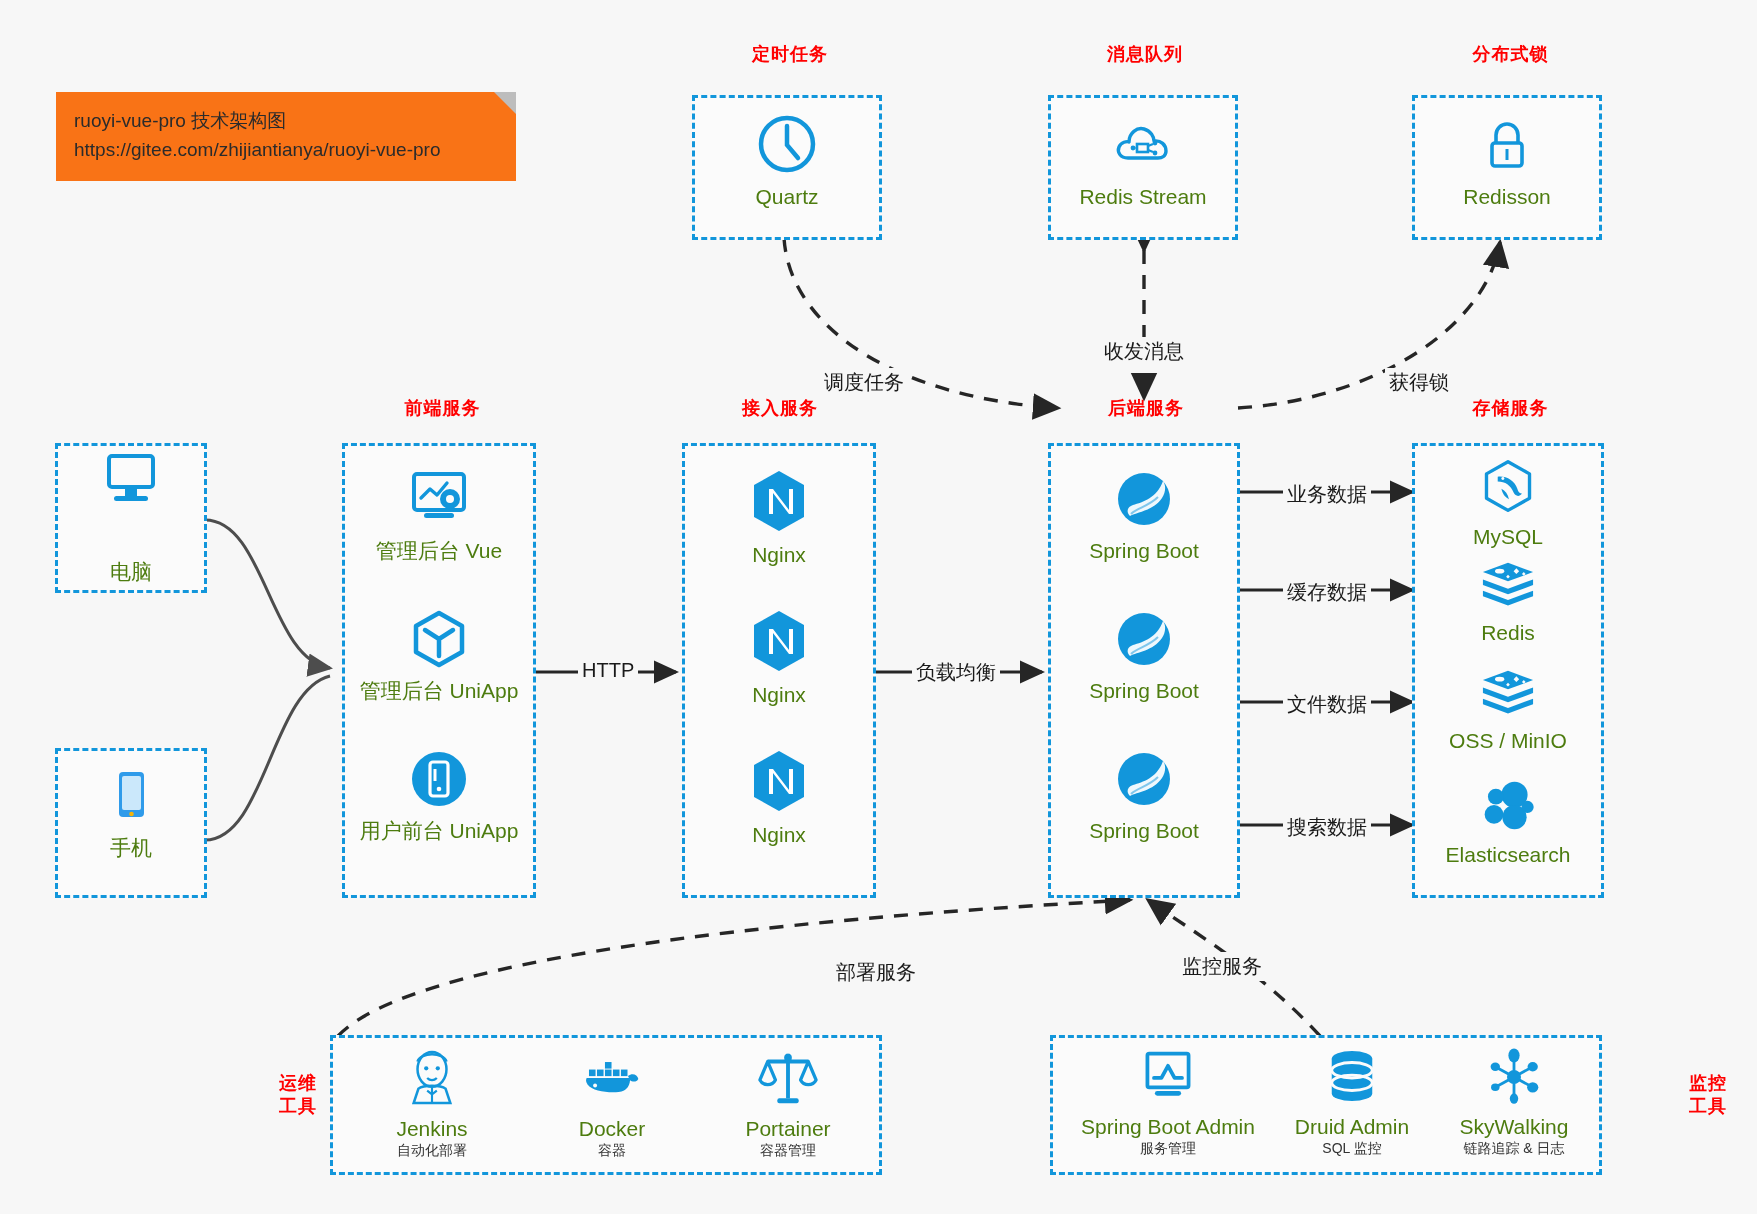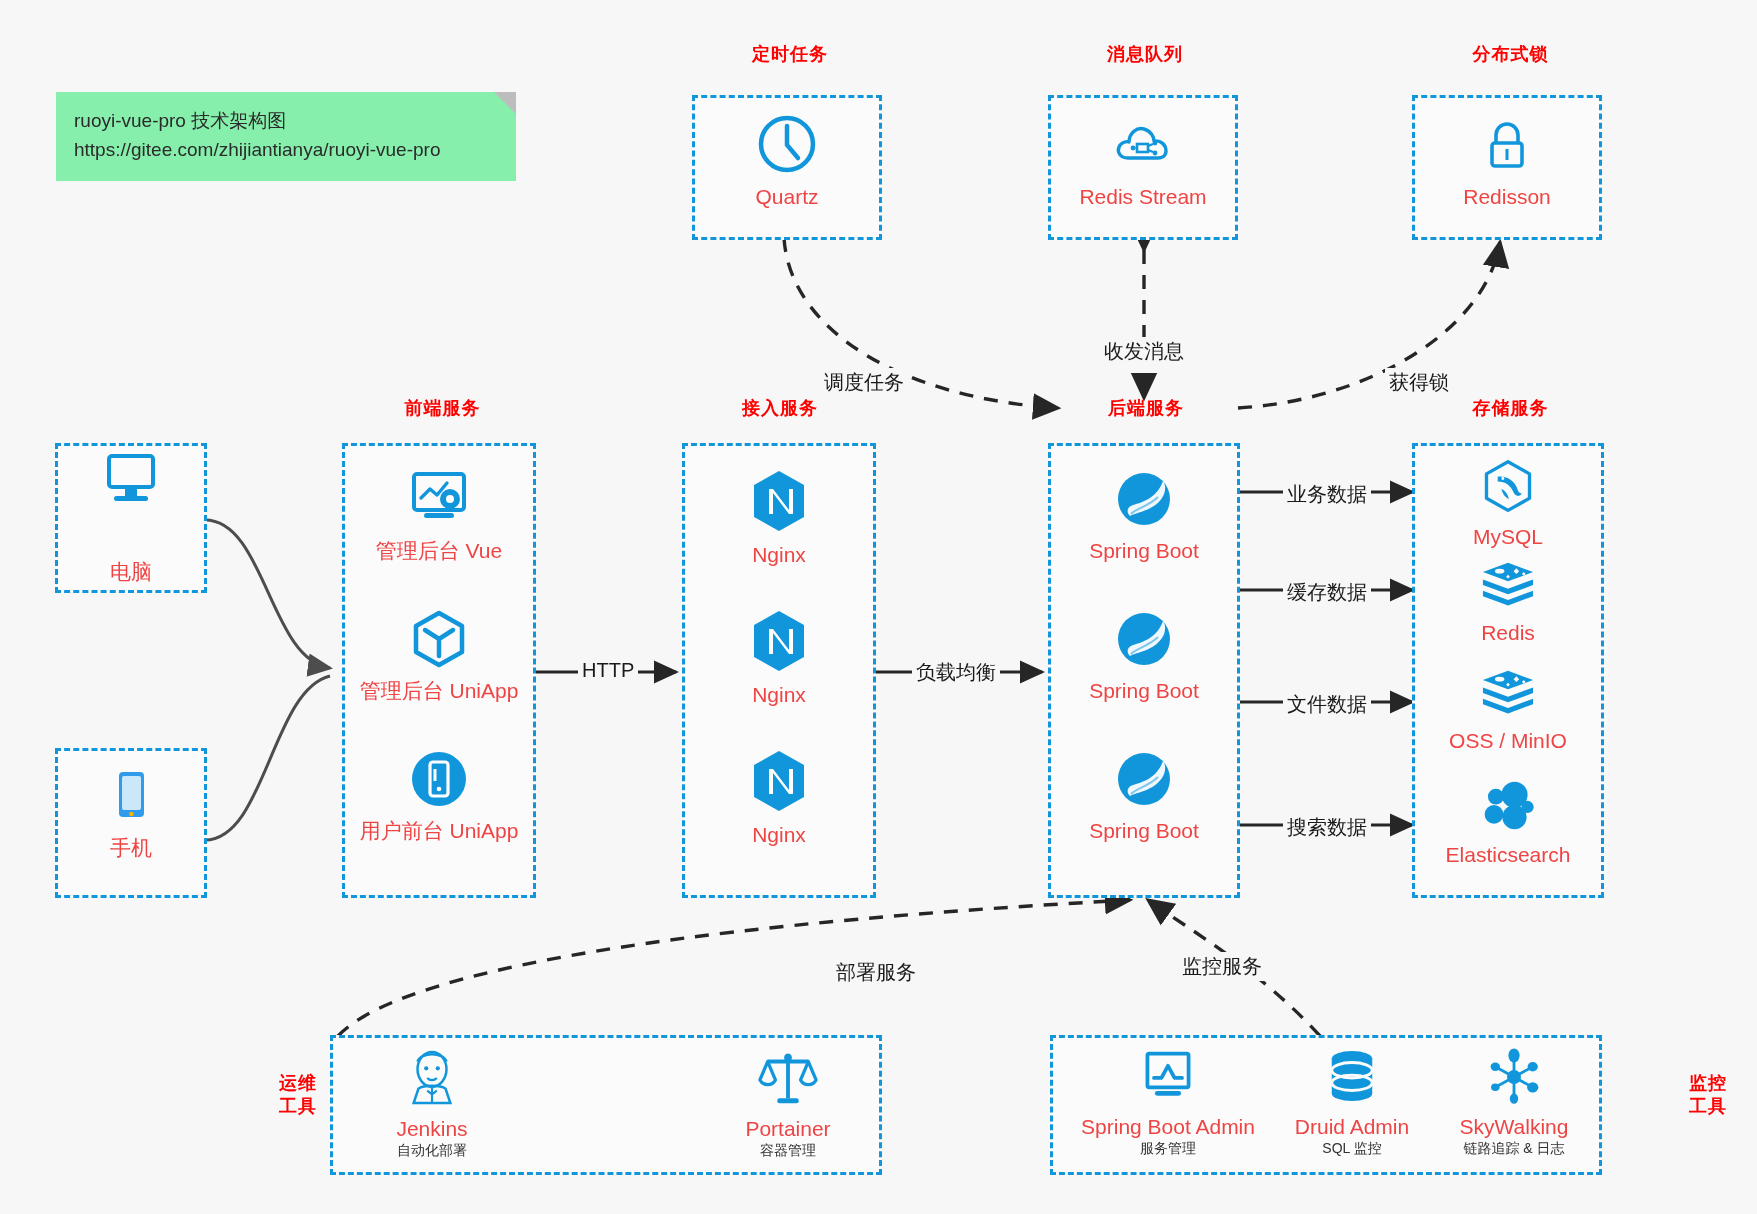--- a/index.html
+++ b/index.html
@@ -7,21 +7,21 @@
     width: 1757px; height: 1214px;
     background: #f7f7f7;
     font-family: "Liberation Sans", "DejaVu Sans", sans-serif;
     overflow: hidden;
   }
   #stage { position: relative; width: 1757px; height: 1214px; }
 
   
   .note {
     position: absolute;
-    background: #86efac;
+    background: #f97316;
     padding: 14px 18px 16px 18px;
     line-height: 1.55;
     font-size: 19px;
     color: #2b2b2b;
     white-space: nowrap;
   }
   .note .fold {
     position: absolute; right: 0; top: 0;
     width: 0; height: 0;
     border-top: 22px solid #bdbdbd;
@@ -50,21 +50,21 @@
   .node {
     position: absolute;
     display: flex;
     flex-direction: column;
     align-items: center;
     justify-content: flex-start;
   }
   .node .cap {
     margin-top: 7px;
     font-size: 21px;
-    color: #ef4444;
+    color: #4d7c0f;
     text-align: center;
     white-space: nowrap;
     line-height: 1.3;
   }
   .node .cap2 { font-size: 14px; color: #333; white-space: nowrap; }
   .icon { display: block; }
 
   
   .elabel {
     position: absolute;
@@ -345,20 +345,35 @@
       <circle cx="23" cy="21" r="2.2" fill="#1296db"></circle>
       <circle cx="35" cy="21" r="2.2" fill="#1296db"></circle>
       <path d="M24 31 C27 34 31 34 34 31" fill="none" stroke="#1296db" stroke-width="2.4"></path>
       <path d="M15 42 C20 38 38 38 43 42 L48 57 L10 57 Z" fill="none" stroke="#1296db" stroke-width="2.6"></path>
       <path d="M29 40 L29 57 M24 44 L29 48 L34 44" fill="none" stroke="#1296db" stroke-width="2.2"></path>
     </svg>
     <span class="cap">Jenkins</span>
     <span class="cap2">自动化部署</span>
   </div>
 
+  <div class="node" style="left:532px; top:1048px; width:160px;">
+    <svg class="icon" width="62" height="60" viewBox="0 0 66 62">
+      <rect x="17" y="22" width="7" height="7" fill="#1296db"></rect>
+      <rect x="25.5" y="22" width="7" height="7" fill="#1296db"></rect>
+      <rect x="34" y="22" width="7" height="7" fill="#1296db"></rect>
+      <rect x="25.5" y="14" width="7" height="7" fill="#1296db"></rect>
+      <rect x="42.5" y="22" width="7" height="7" fill="#1296db"></rect>
+      <rect x="8.5" y="22" width="7" height="7" fill="#1296db"></rect>
+      <path d="M6 31 L52 31 C53 38 49 45 40 46 C28 47 12 45 7 38 C5 35 5 33 6 31 Z" fill="#1296db"></path>
+      <path d="M50 29 C55 25 60 28 61 32 C59 36 54 35 52 33" fill="#1296db"></path>
+      <circle cx="15" cy="39" r="2.1" fill="#fbfbfb"></circle>
+    </svg>
+    <span class="cap">Docker</span>
+    <span class="cap2">容器</span>
+  </div>
 
   <div class="node" style="left:708px; top:1048px; width:160px;">
     <svg class="icon" width="60" height="60" viewBox="0 0 62 62">
       <line x1="31" y1="6" x2="31" y2="52" stroke="#1296db" stroke-width="4"></line>
       <line x1="10" y1="14" x2="52" y2="14" stroke="#1296db" stroke-width="4"></line>
       <rect x="20" y="52" width="22" height="5" rx="2" fill="#1296db"></rect>
       <path d="M10 14 L2 33 A9 9 0 0 0 18 33 Z" fill="none" stroke="#1296db" stroke-width="3.4" stroke-linejoin="round"></path>
       <path d="M52 14 L44 33 A9 9 0 0 0 60 33 Z" fill="none" stroke="#1296db" stroke-width="3.4" stroke-linejoin="round"></path>
       <circle cx="31" cy="10" r="4" fill="#1296db"></circle>
     </svg>

